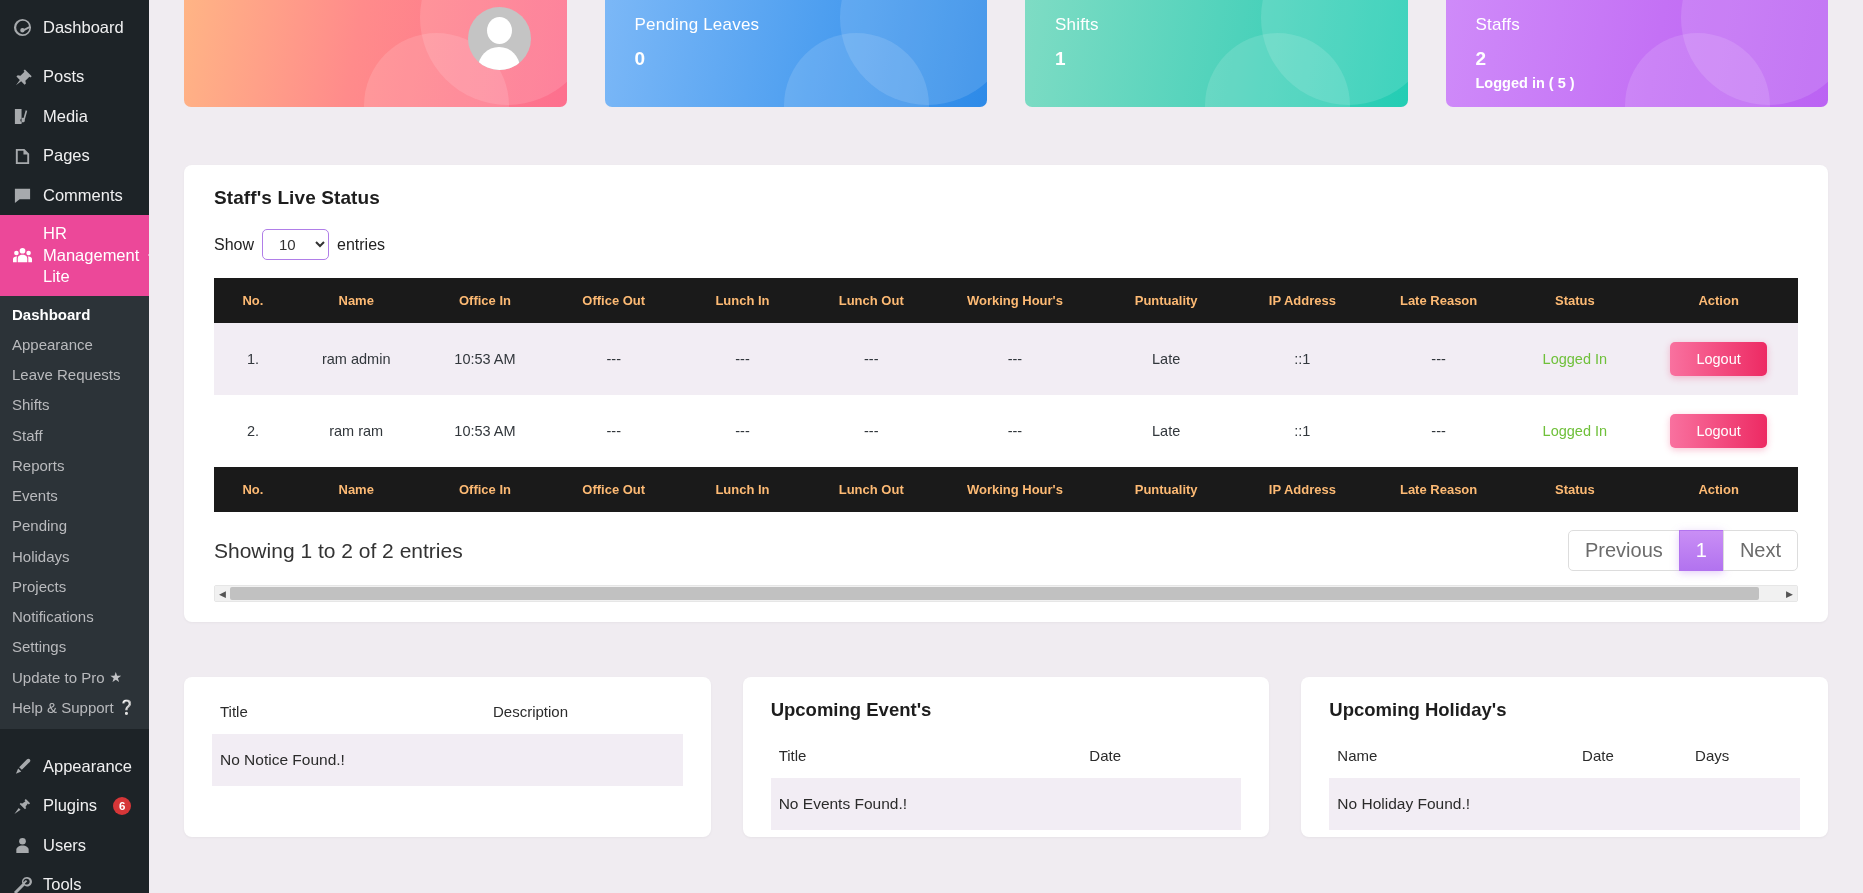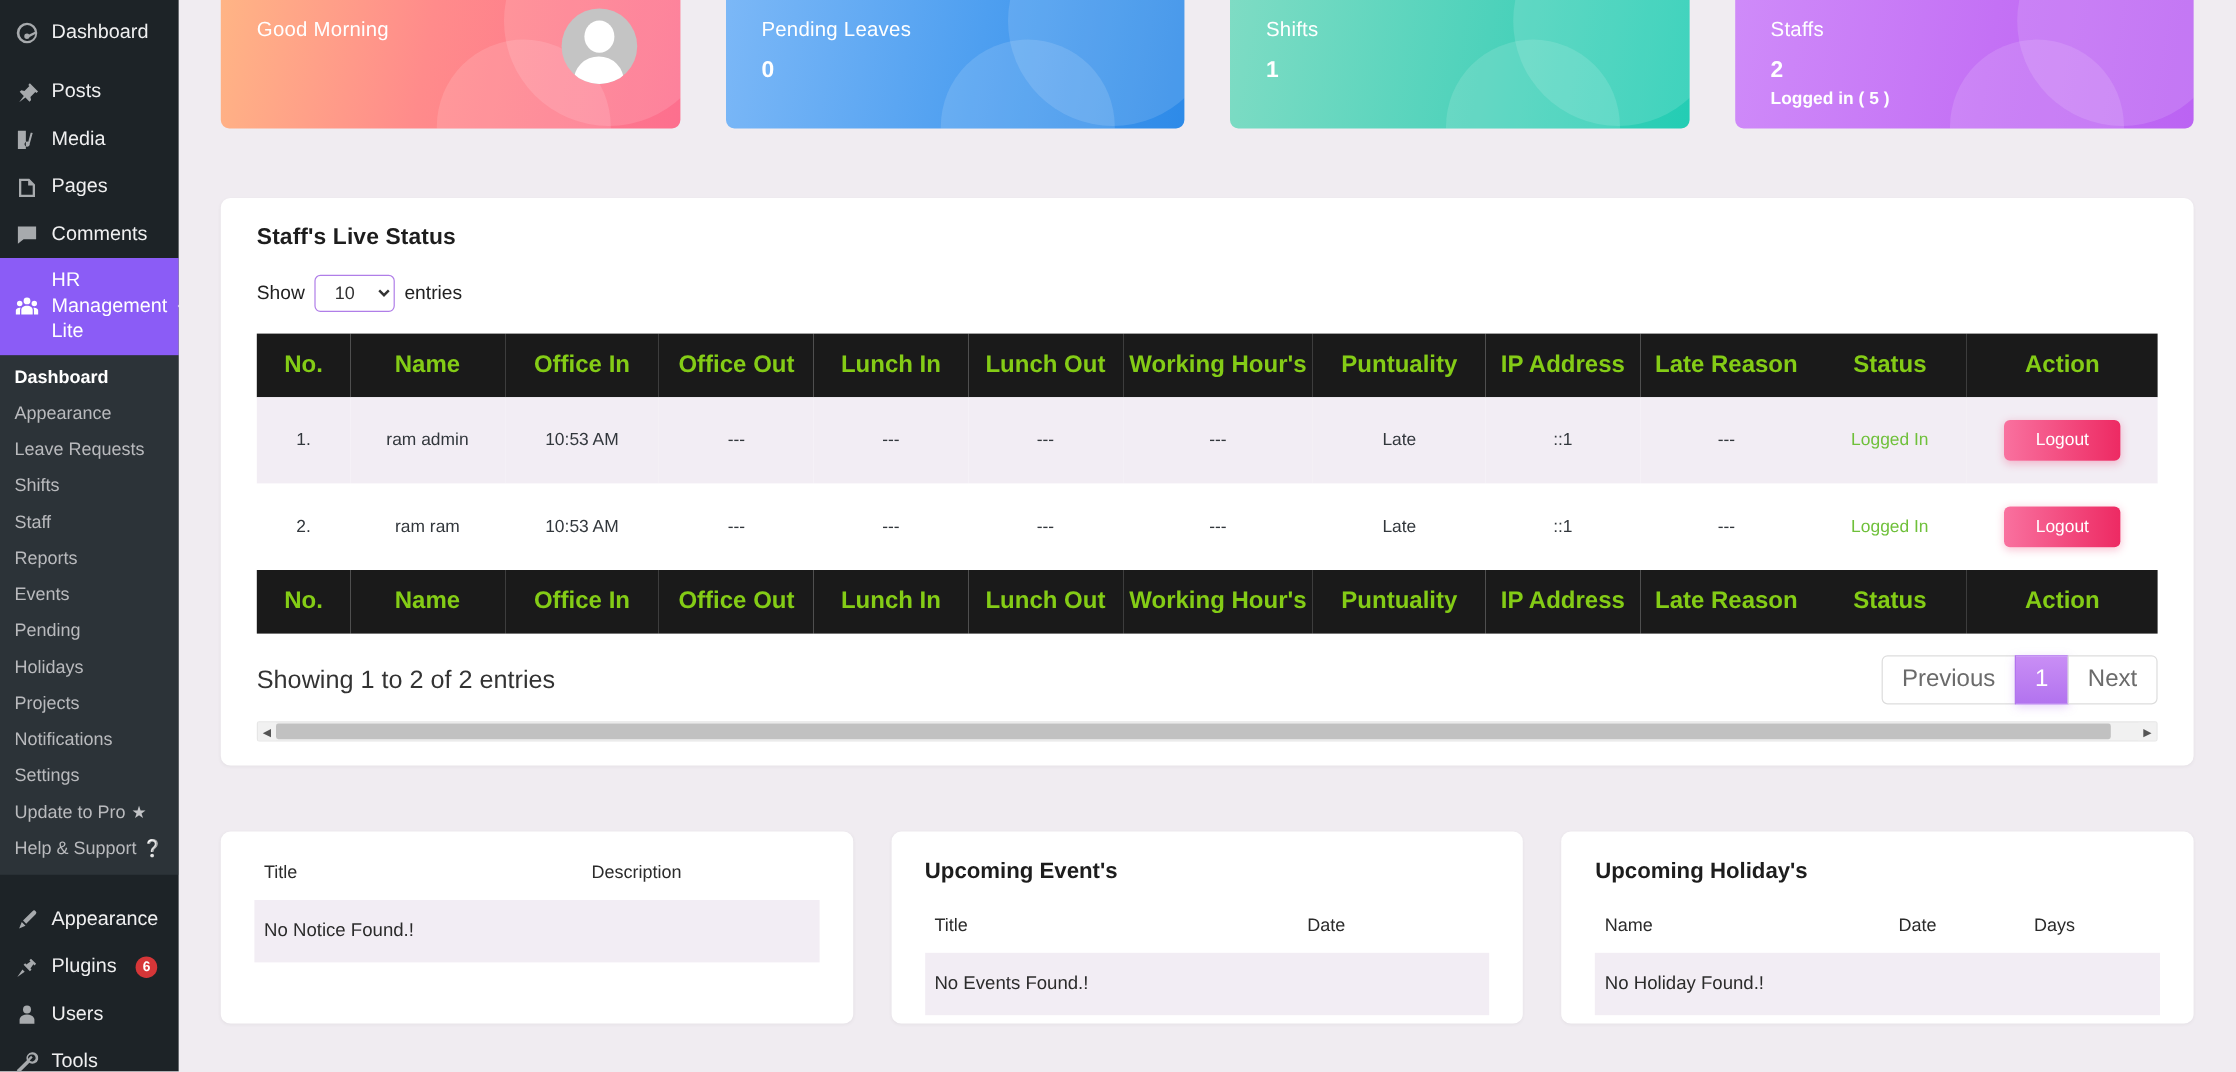--- a/index.html
+++ b/index.html
@@ -26,21 +26,21 @@
     cursor: pointer; position: relative;
   }
   .menu-item .ico {
     width: 21px; height: 21px; min-width: 21px;
     display: flex; align-items: center; justify-content: center;
     color: #a7aaad;
   }
   .menu-item .ico svg { width: 19px; height: 19px; display: block; }
   .menu-sep { height: 10px; }
   .menu-item.active-parent {
-    background: #8b5cf6; color: #fff; font-weight: 400;
+    background: #ec4899; color: #fff; font-weight: 400;
     padding-top: 8px; padding-bottom: 8px;
   }
   .menu-item.active-parent .ico { color: #fff; }
   .menu-item.active-parent::after {
     content: ""; position: absolute; right: -8px; top: 50%;
     transform: translateY(-50%);
     border-top: 9px solid transparent; border-bottom: 9px solid transparent;
     border-right: 9px solid #f0ecf1;
   }
   .submenu { background: #2c3338; padding: 4px 0 6px 0; }
@@ -133,22 +133,22 @@
   }
   .search-input {
     border: 1px solid #b07ee8; border-radius: 5px;
     width: 192px; height: 33px; padding: 4px 8px;
     font-family: inherit; font-size: 15px; outline: none; background:#fff;
   }
 
   
   table.live { width: 100%; border-collapse: collapse; table-layout: fixed; }
   table.live thead th, table.live tfoot th {
-    background: #1a1a1a; color: #84cc16;
-    font-size: 20px; font-weight: 700;
+    background: #1a1a1a; color: #fdba74;
+    font-size: 13px; font-weight: 700;
     padding: 15px 4px; text-align: center; white-space: nowrap;
   }
   table.live tbody td {
     padding: 19px 4px; text-align: center;
     font-size: 14.5px; color: #32373c; white-space: nowrap;
   }
   table.live tbody tr.odd { background: #f2edf4; }
   table.live tbody tr.even { background: #fff; }
   .st-logged { color: #6fc03a; font-size: 14.5px; }
   .logout-btn {
@@ -379,21 +379,20 @@
   </div>
 </div>
 
 <div id="main">
 
   <div class="cards-row">
 
     <div class="stat-card card-pink">
       <div class="deco d1"></div>
       <div class="deco d2"></div>
-      <div class="c-title">Good Morning</div>
       <div class="avatar-circle">
         <div class="head"></div>
         <div class="body"></div>
       </div>
     </div>
 
     <div class="stat-card card-blue">
       <div class="deco d1"></div>
       <div class="deco d2"></div>
       <div class="c-title">Pending Leaves</div>

